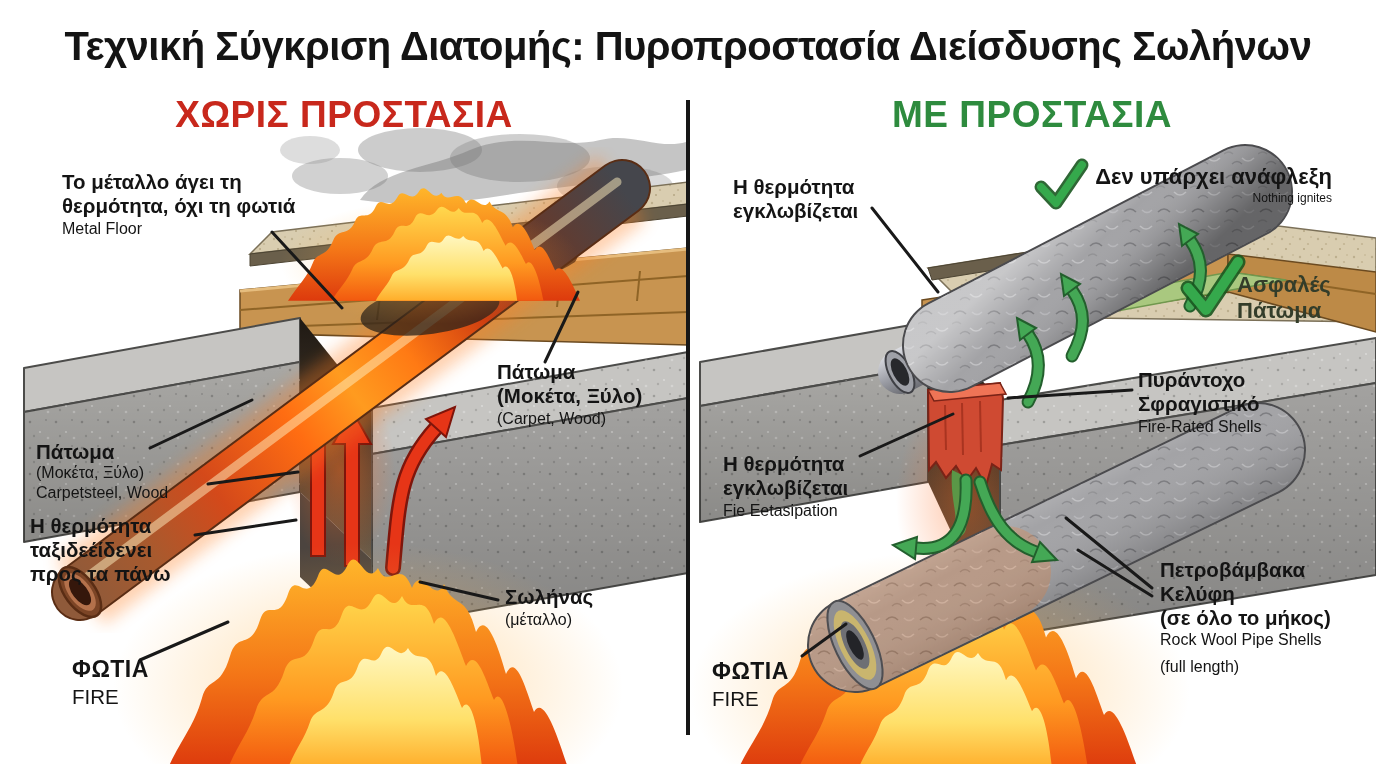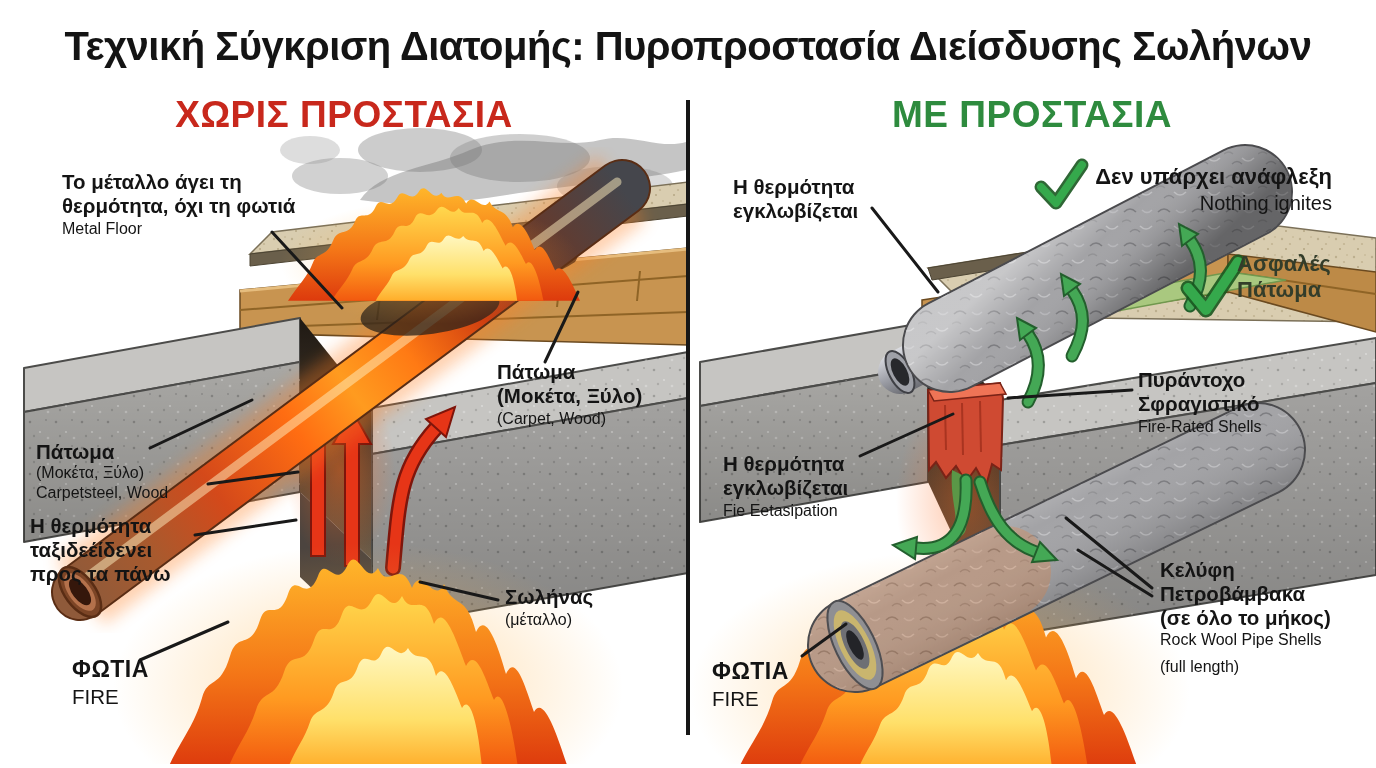--- a/index.html
+++ b/index.html
@@ -362,39 +362,39 @@
   <div class="b">Σωλήνας</div>
   <div class="s">(μέταλλο)</div>
 </div>
 
 <div class="lbl" style="left:733px;top:175px">
   <div class="b">Η θερμότητα</div>
   <div class="b">εγκλωβίζεται</div>
 </div>
 <div class="lbl lbl-right" style="left:1080px;top:164px;width:252px">
   <div class="b" style="font-size:22px">Δεν υπάρχει ανάφλεξη</div>
-  <div class="s" style="font-size:20px">Nothing ignites</div>
-</div>
-<div class="lbl safe" style="left:1237px;top:251px">
+  <div class="s" style="font-size:12px">Nothing ignites</div>
+</div>
+<div class="lbl safe" style="left:1237px;top:272px">
   <div class="b" style="font-size:22px">Ασφαλές</div>
   <div class="b" style="font-size:22px">Πάτωμα</div>
 </div>
 <div class="lbl" style="left:1138px;top:368px">
   <div class="b">Πυράντοχο</div>
   <div class="b">Σφραγιστικό</div>
   <div class="s">Fire-Rated Shells</div>
 </div>
 <div class="lbl" style="left:723px;top:452px">
   <div class="b">Η θερμότητα</div>
   <div class="b">εγκλωβίζεται</div>
   <div class="s">Fie Eetasipation</div>
 </div>
 <div class="lbl" style="left:1160px;top:558px">
+  <div class="b">Πετροβάμβακα</div>
   <div class="b">Κελύφη</div>
-  <div class="b">Πετροβάμβακα</div>
   <div class="b">(σε όλο το μήκος)</div>
   <div class="s">Rock Wool Pipe Shells</div>
   <div class="s" style="margin-top:8px">(full length)</div>
 </div>
 <div class="lbl big" style="left:712px;top:658px">
   <div class="b">ΦΩΤΙΑ</div>
   <div class="s">FIRE</div>
 </div>
 
 </div>

